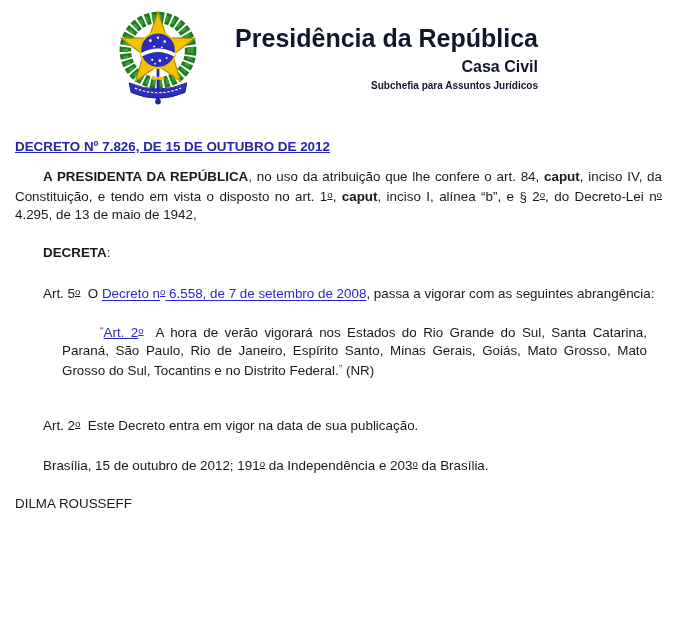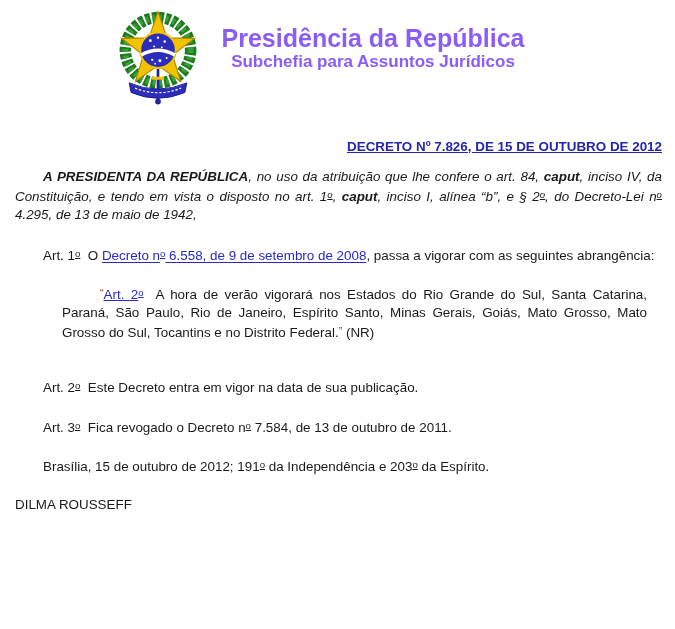--- a/index.html
+++ b/index.html
@@ -6,36 +6,36 @@
   body {
     width:675px; height:629px; overflow:hidden;
     font-family:"Liberation Sans","DejaVu Sans",sans-serif;
     font-size:13.4px; line-height:18px; color:#1a1a1a;
   }
   .doc { position:relative; box-sizing:border-box; width:675px; padding:0 13px 0 15px; }
 
   
   .header { position:relative; height:114px; }
   .emblem { position:absolute; left:95px; top:6px; width:96px; height:100px; }
-  .header-text { position:absolute; left:193px; top:24px; width:330px; text-align:center; color:#8b5cf6; }
+  .header-text { position:absolute; left:193px; top:24px; width:330px; text-align:right; color:#0f172a; }
   .h-org  { font-size:25px; line-height:28px; font-weight:bold; white-space:nowrap; }
   .h-dept { font-size:16px; line-height:19px; font-weight:bold; margin-top:5px; }
-  .h-sub  { font-size:17px; line-height:16px; font-weight:bold; margin-top:2px; }
+  .h-sub  { font-size:10px; line-height:16px; font-weight:bold; margin-top:2px; }
 
   
   .title {
-    margin-top:24px; text-align:right; font-weight:bold;
+    margin-top:24px; text-align:left; font-weight:bold;
     text-decoration:underline; color:#2525ad; font-size:13.4px; cursor:pointer;
   }
 
   
   p { margin:0; }
   .jp { text-align:justify; text-indent:28px; }
   .ementa { margin:24px 0 0 287px; text-align:justify; text-indent:0; color:#993333; line-height:17px; }
-  .preamble { margin-top:12px;font-style:italic; }
+  .preamble { margin-top:12px; }
   .decreta  { margin-top:20px; }
   .art1     { margin-top:21px; }
   .quote    { margin:18px 15px 4px 47px; text-indent:38px; text-align:justify; }
   .art2     { margin-top:35px; }
   .art3     { margin-top:19px; }
   .brasilia { margin-top:19px; }
   .sig      { margin-top:20px; text-align:left; text-indent:0; }
 
   .b { font-weight:bold; }
   .ord { text-decoration:underline; font-size:0.72em; vertical-align:0.35em; }
@@ -71,29 +71,30 @@
         <circle cx="52" cy="57" r="1.5" fill="#fff"></circle>
           <circle cx="59" cy="54" r="1" fill="#fff"></circle>
         <circle cx="47" cy="60" r="0.9" fill="#fff"></circle>
 
         <path d="M20 80 Q50 93 80 80 L78 90 Q50 102 22 90 Z" fill="#2d2dbb" stroke="#1a1a8c" stroke-width="1"></path>
         <path d="M26 85.5 Q50 95 74 85.5" stroke="#ffffff" stroke-width="1.2" fill="none" stroke-dasharray="2.5 1.8"></path>
       </svg>
     </div>
     <div class="header-text">
       <div class="h-org">Presidência da República</div>
+      <div class="h-dept">Casa Civil</div>
       <div class="h-sub">Subchefia para Assuntos Jurídicos</div>
     </div>
   </div>
 
   <div class="title">DECRETO Nº 7.826, DE 15 DE OUTUBRO DE 2012</div>
 
   <div>
       <p class="jp preamble"><span class="b">A PRESIDENTA DA REPÚBLICA</span><span>, no uso da atribuição que lhe confere o art. 84, </span><span class="b">caput</span><span>, inciso IV, da Constituição, e tendo em vista o disposto no art. 1</span><span class="ord">o</span><span>, </span><span class="b">caput</span><span>, inciso I, alínea “b”, e § 2</span><span class="ord">o</span><span>, do Decreto-Lei n</span><span class="ord">o</span><span> 4.295, de 13 de maio de 1942,</span></p>
-      <p class="jp art1"><span>Art. 1</span><span class="ord">o</span><span>&nbsp; O </span><a href="#" class="lnk">Decreto n</a><a href="#" class="lnk ord">o</a><a href="#" class="lnk"> 6.558, de 9 de setembro de 2008</a><span>, passa a vigorar com as seguintes abrangência:</span></p>
+      <p class="jp decreta"><span class="b">DECRETA</span><span>:</span></p>
+      <p class="jp art1"><span>Art. 5</span><span class="ord">o</span><span>&nbsp; O </span><a href="#" class="lnk">Decreto n</a><a href="#" class="lnk ord">o</a><a href="#" class="lnk"> 6.558, de 7 de setembro de 2008</a><span>, passa a vigorar com as seguintes abrangência:</span></p>
       <p class="quote"><span class="q">“</span><a href="#" class="lnk">Art. 2</a><a href="#" class="lnk ord">o</a><span>&nbsp; A hora de verão vigorará nos Estados do Rio Grande do Sul, Santa Catarina, Paraná, São Paulo, Rio de Janeiro, Espírito Santo, Minas Gerais, Goiás, Mato Grosso, Mato Grosso do Sul, Tocantins e no Distrito Federal.</span><span class="q">”</span><span> (NR)</span></p>
       <p class="jp art2"><span>Art. 2</span><span class="ord">o</span><span>&nbsp; Este Decreto entra em vigor na data de sua publicação.</span></p>
-      <p class="jp art3"><span>Art. 3</span><span class="ord">o</span><span>&nbsp; Fica revogado o Decreto n</span><span class="ord">o</span><span> 7.584, de 13 de outubro de 2011.</span></p>
-      <p class="jp brasilia"><span>Brasília, 15 de outubro de 2012; 191</span><span class="ord">o</span><span> da Independência e 203</span><span class="ord">o</span><span> da Espírito.</span></p>
+      <p class="jp brasilia"><span>Brasília, 15 de outubro de 2012; 191</span><span class="ord">o</span><span> da Independência e 203</span><span class="ord">o</span><span> da Brasília.</span></p>
       <p class="sig"><span>DILMA ROUSSEFF</span></p>
     </div>
 
 </div>
 
 </body></html>

